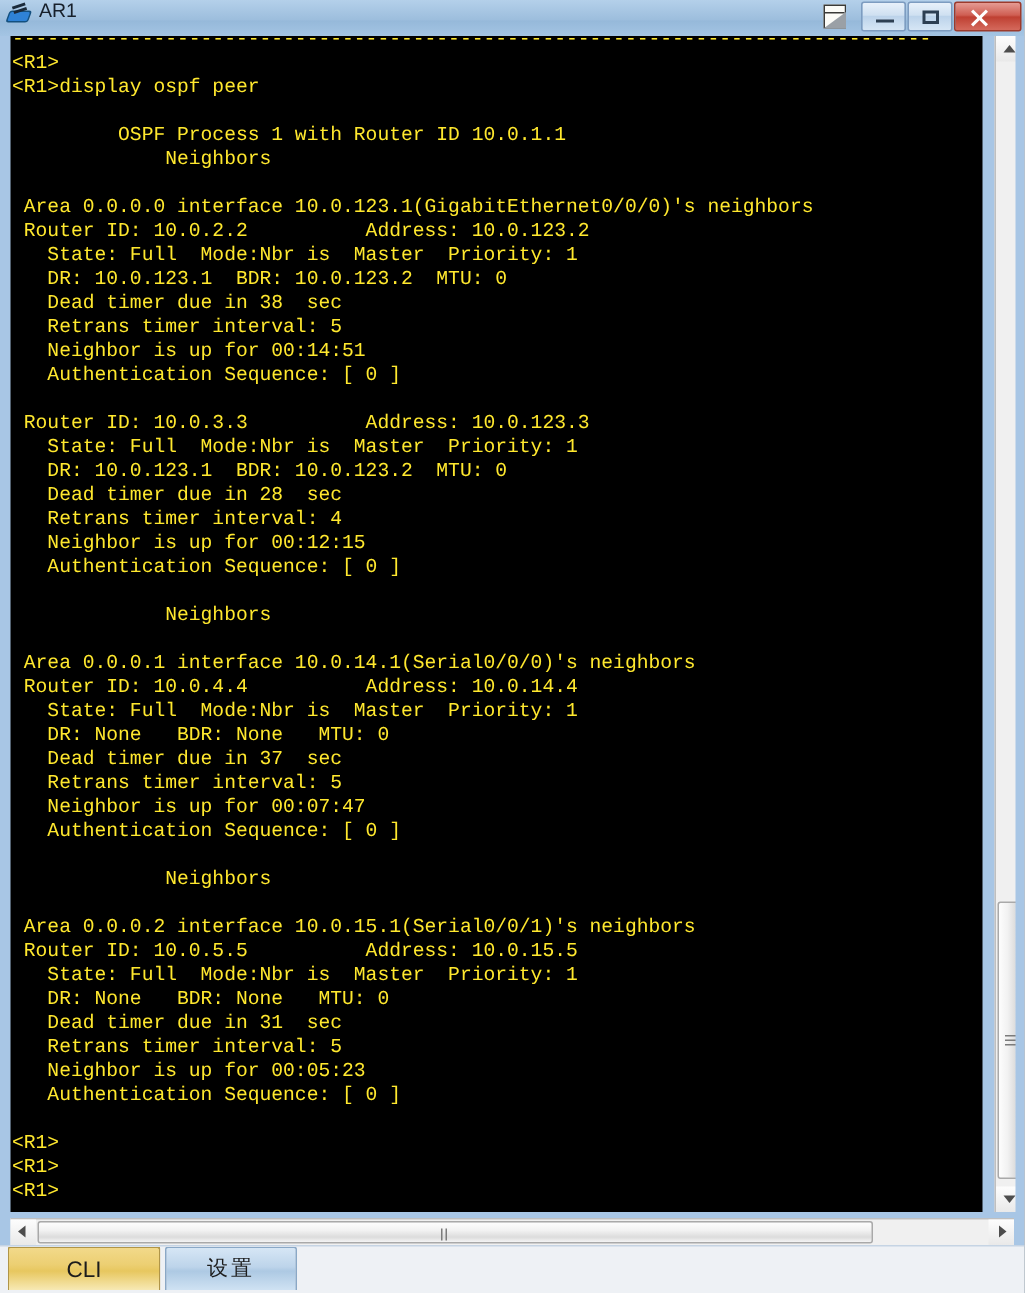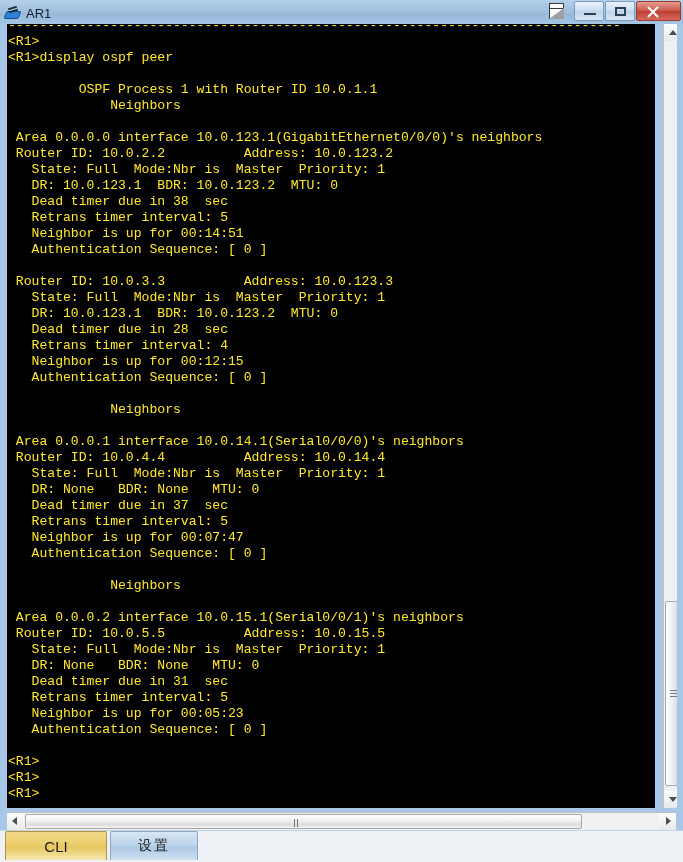--- a/index.html
+++ b/index.html
@@ -21,21 +21,21 @@
   }
 
   
   .titlebar {
     position: absolute;
     left: 0; top: 0;
     width: 683px;
     height: 28px;
     background: linear-gradient(to bottom, #b4d0ea 0%, #9dbedd 48%, #96b9da 52%, #a8c8e6 100%);
     display: flex;
-    align-items: center;
+    align-items: flex-start;
     box-sizing: border-box;
     border-bottom: 1px solid #9ab8d6;
   }
   .title-icon {
     width: 20px;
     height: 20px;
     margin-left: 3px;
     margin-right: 3px;
     position: relative;
     flex: 0 0 auto;

